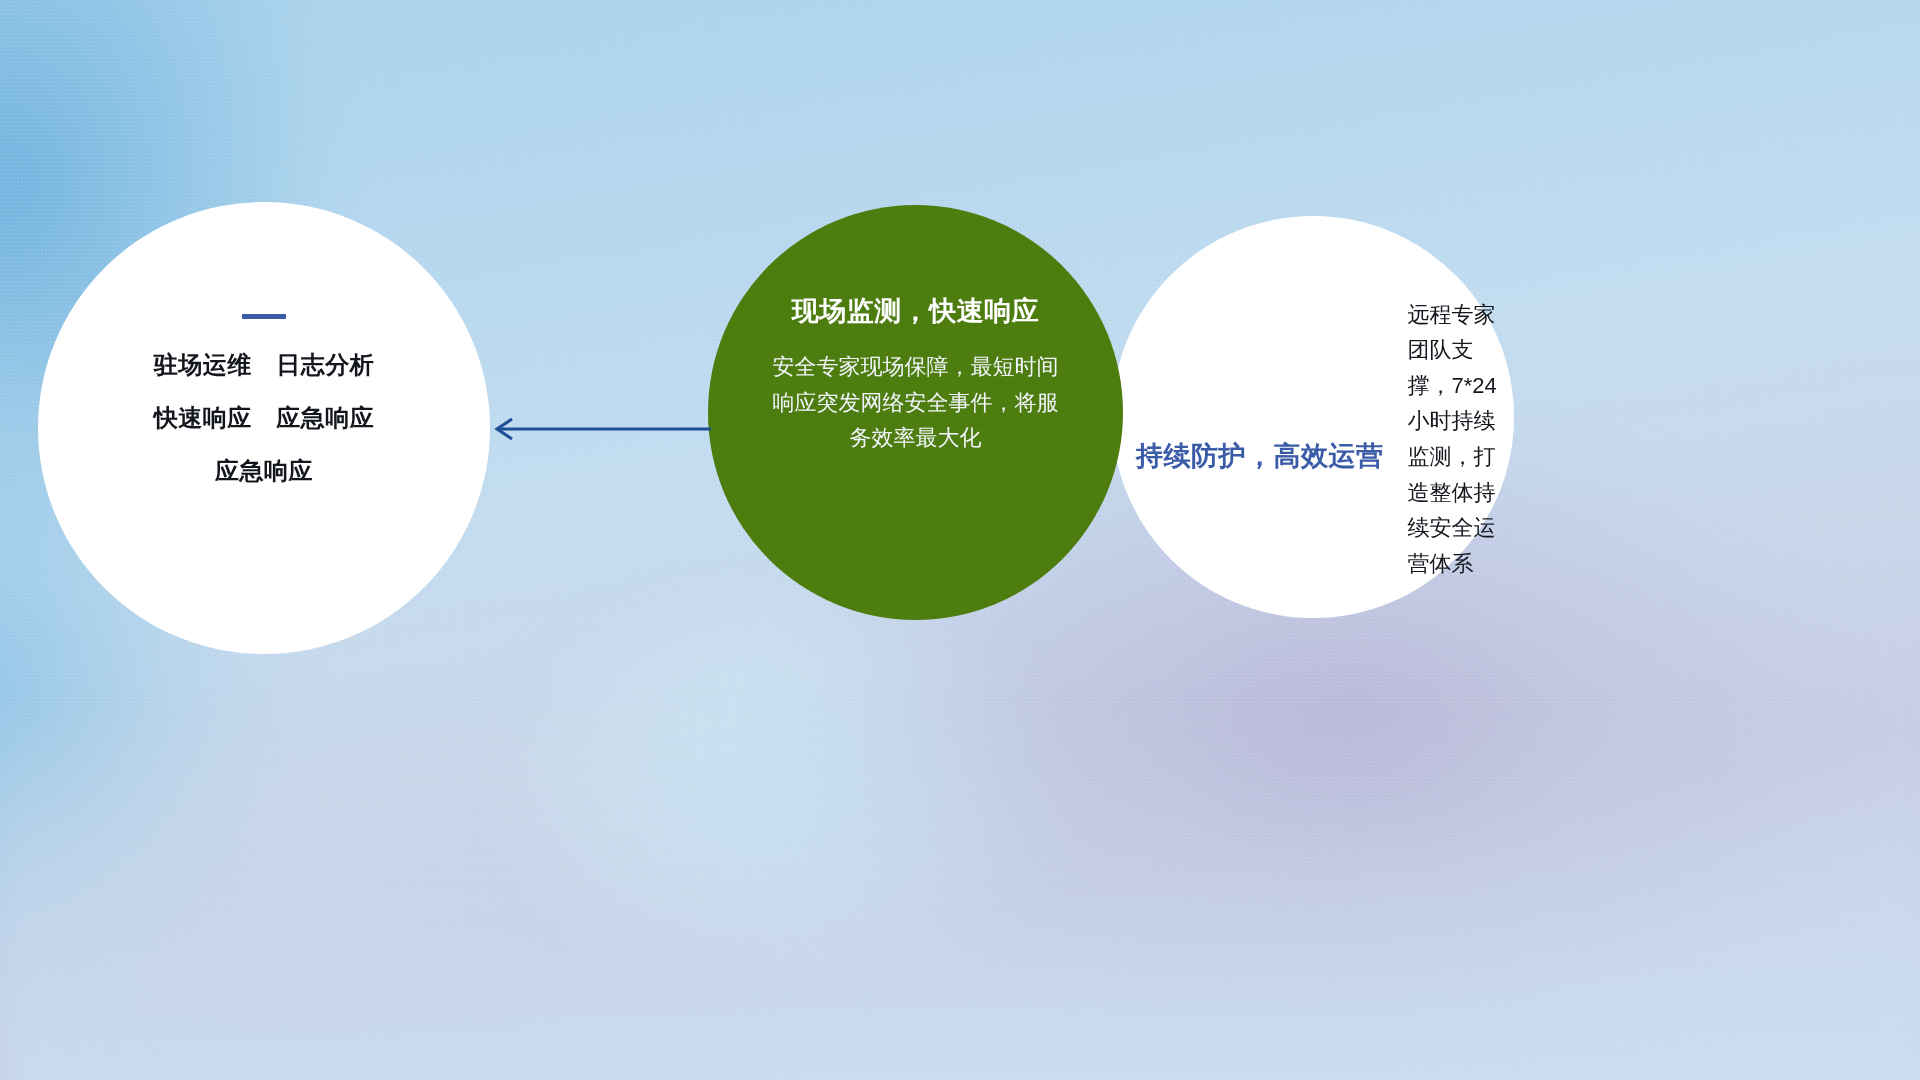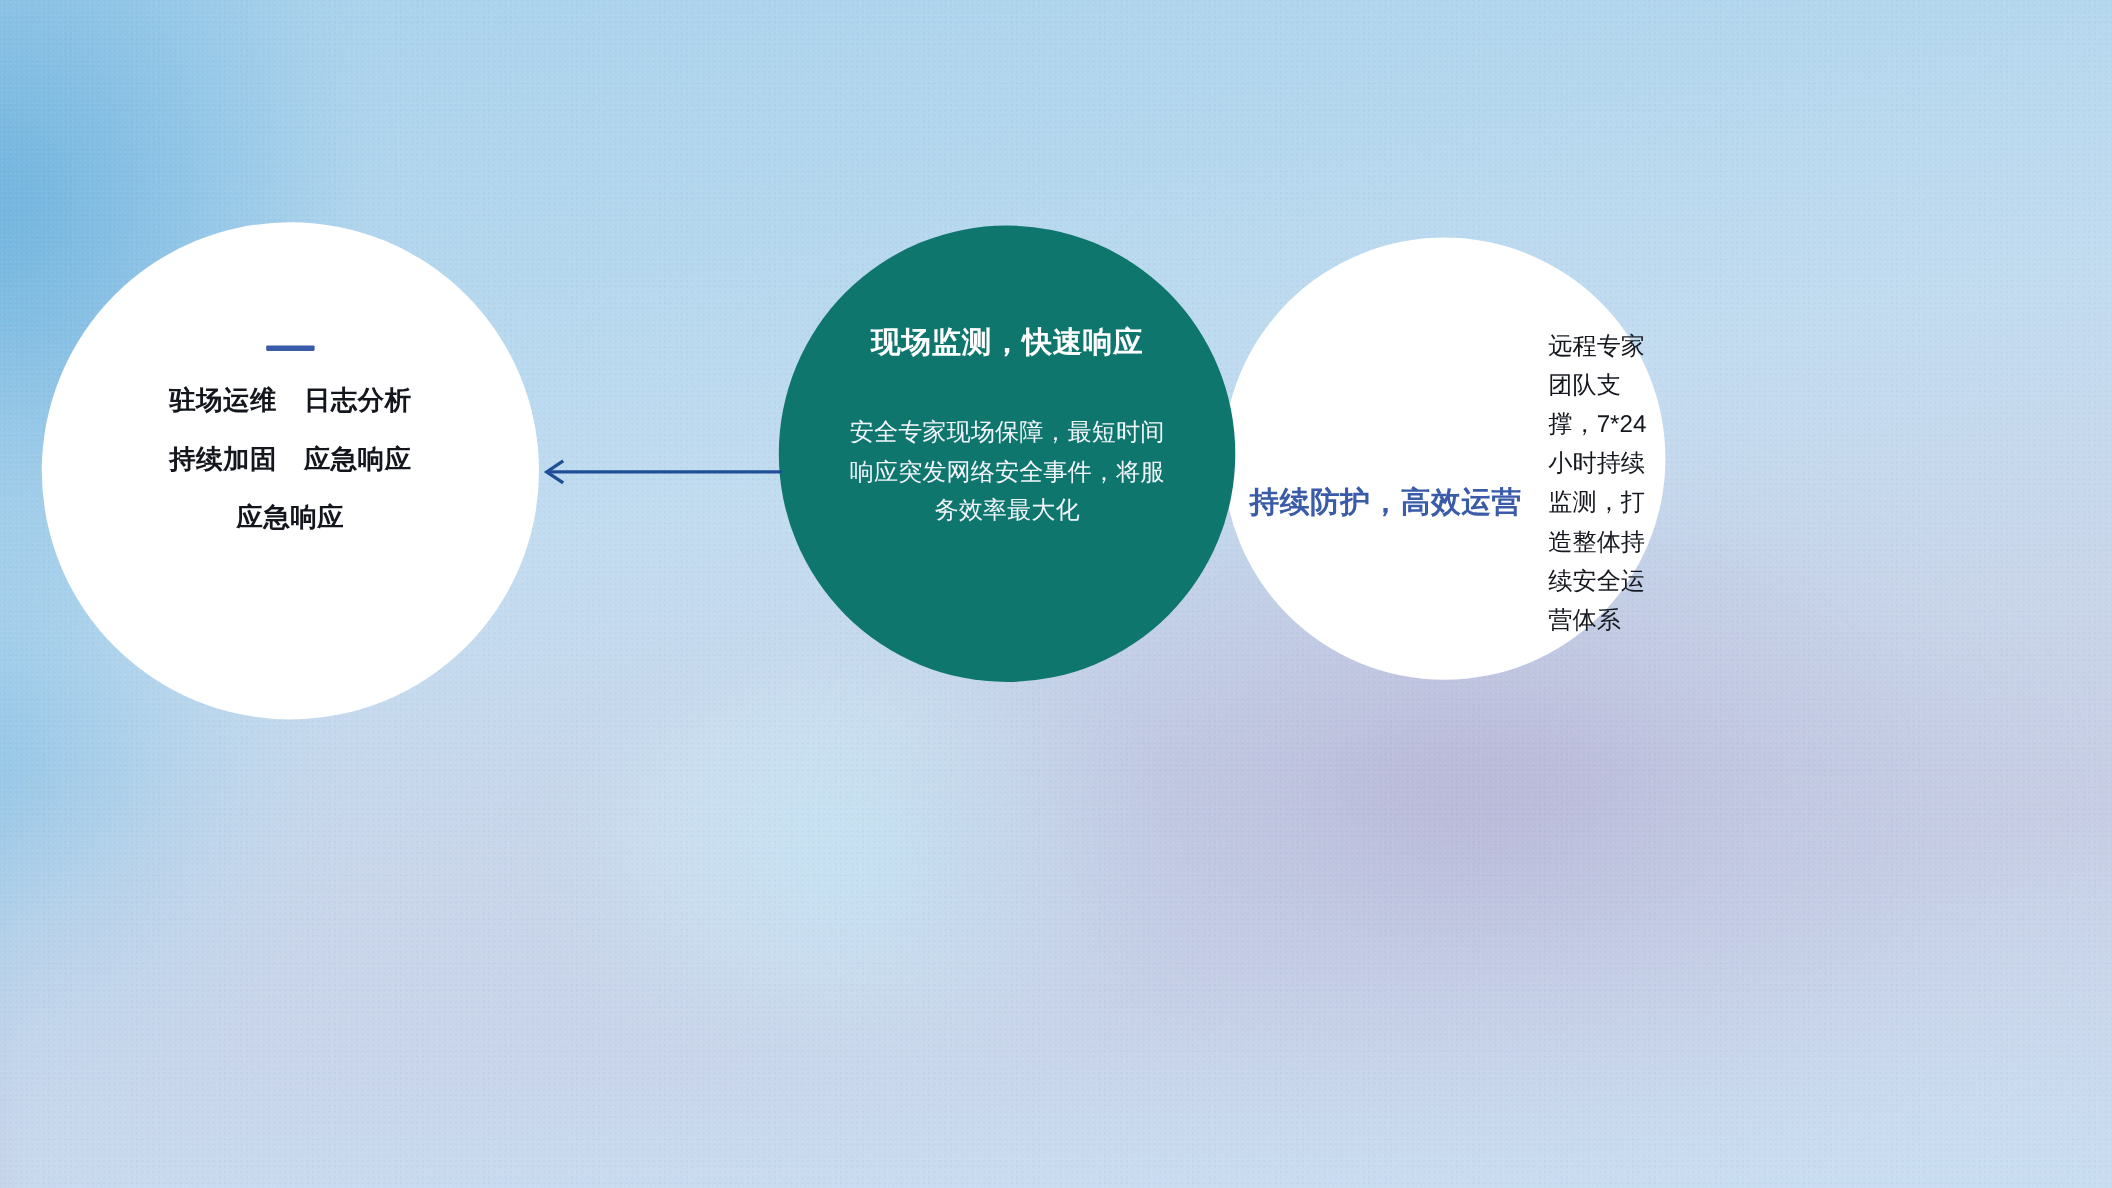--- a/index.html
+++ b/index.html
@@ -91,34 +91,34 @@
     color:#13161c;
     font-weight:bold;
     font-size:24px;
     line-height:1.0;
   }
   #left-lines .ln { margin-bottom:29px; white-space:pre; letter-spacing:.5px; }
   #left-lines .ln:last-child { margin-bottom:0; }
 
   #circle-mid {
     left:708px; top:205px; width:415px; height:415px;
-    background:#0f766e;
+    background:#4d7c0f;
     z-index:5;
     display:flex; flex-direction:column; align-items:center;
   }
   #mid-title {
     margin-top:88px;
     color:#ffffff;
     font-weight:bold;
     font-size:27px;
     letter-spacing:.5px;
     white-space:nowrap;
   }
   #mid-body {
-    margin-top:46px;
+    margin-top:20px;
     width:290px;
     color:#f2f5fb;
     font-size:22px;
     line-height:1.62;
     text-align:center;
   }
 
   #circle-right {
     left:1112px; top:216px; width:402px; height:402px;
     background:#ffffff;
@@ -157,21 +157,21 @@
   <div class="bg-cyan"></div>
   <div class="bg-violet"></div>
   <div class="bg-violet2"></div>
   <div class="bg-bottom"></div>
   <div class="bg-noise"></div>
 
   <div class="circle" id="circle-left">
     <div id="left-dash"></div>
     <div id="left-lines">
       <div class="ln">驻场运维　日志分析</div>
-      <div class="ln">持续加固　应急响应</div>
+      <div class="ln">快速响应　应急响应</div>
       <div class="ln">应急响应</div>
     </div>
   </div>
 
   <div id="arrow">
     <svg width="222" height="26" viewBox="0 0 222 26" fill="none" xmlns="http://www.w3.org/2000/svg" aria-hidden="true">
       <line x1="221" y1="13" x2="10" y2="13" stroke="#1f4f96" stroke-width="3"></line>
       <polyline points="22,3 7,13 22,23" stroke="#1f4f96" stroke-width="3" fill="none" stroke-linejoin="miter" stroke-linecap="butt"></polyline>
     </svg>
   </div>

